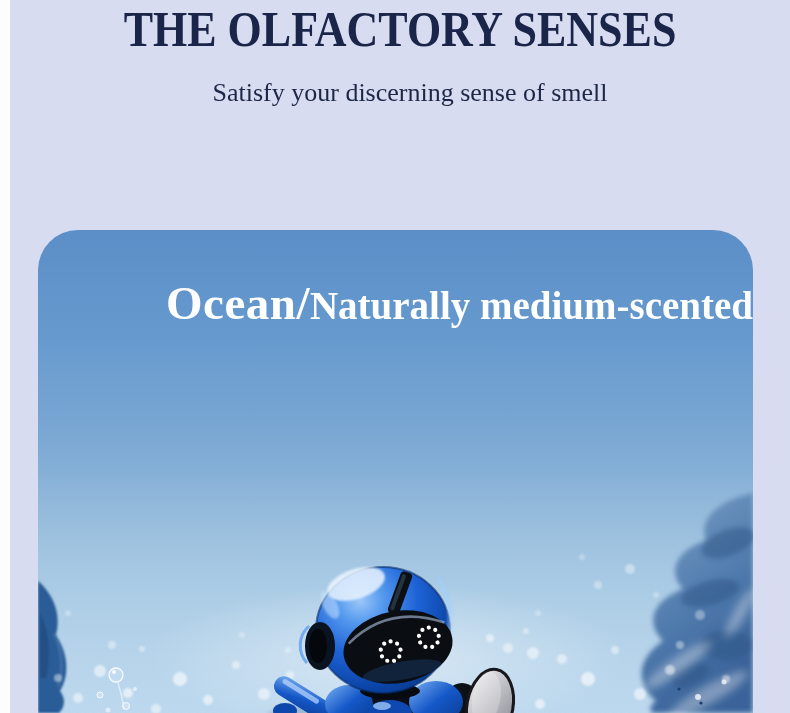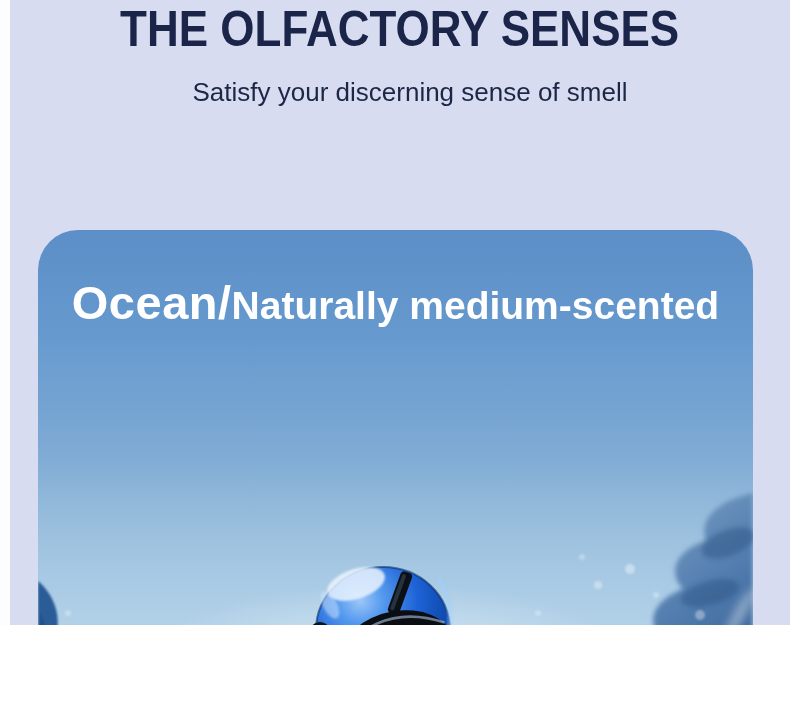--- a/index.html
+++ b/index.html
@@ -1,22 +1,22 @@
 <!DOCTYPE html>
 <html><head>
 <meta charset="utf-8">
 <style>
   html, body { margin: 0; padding: 0; background: #ffffff; }
   .stage {
     position: relative;
     width: 790px;
-    height: 625px;
+    height: 713px;
     overflow: hidden;
     background: #d8dcf0;
-    font-family: Liberation Sans, sans-serif;
+    font-family: Liberation Serif, serif;
   }
   .left-strip {
     position: absolute;
     left: 0; top: 0;
     width: 10px; height: 713px;
     background: #fdfdfe;
   }
   .hero-text { position: absolute; left: 10px; top: 0; width: 780px; text-align: center; }
   .hero-text h1 {
     margin: 0;
@@ -43,21 +43,21 @@
     overflow: hidden;
     background: linear-gradient(180deg,
       #5c8ec7 0%, #669ace 22%, #7aa7d3 42%,
       #93bada 62%, #a8cbe4 80%, #b7d5ec 100%);
   }
   .card h2 {
     position: absolute;
     left: 0; top: 46px;
     width: 715px;
     margin: 0;
-    text-align: center;
+    text-align: right;
     color: #ffffff;
     white-space: nowrap;
     line-height: 54px;
   }
   .card h2 .h-primary   { font-size: 47px; font-weight: 800; letter-spacing: 0.5px; }
   .card h2 .h-secondary { font-size: 39px; font-weight: 700; }
   .card-lines {
     position: absolute;
     left: 0; top: 126px;
     width: 715px;

